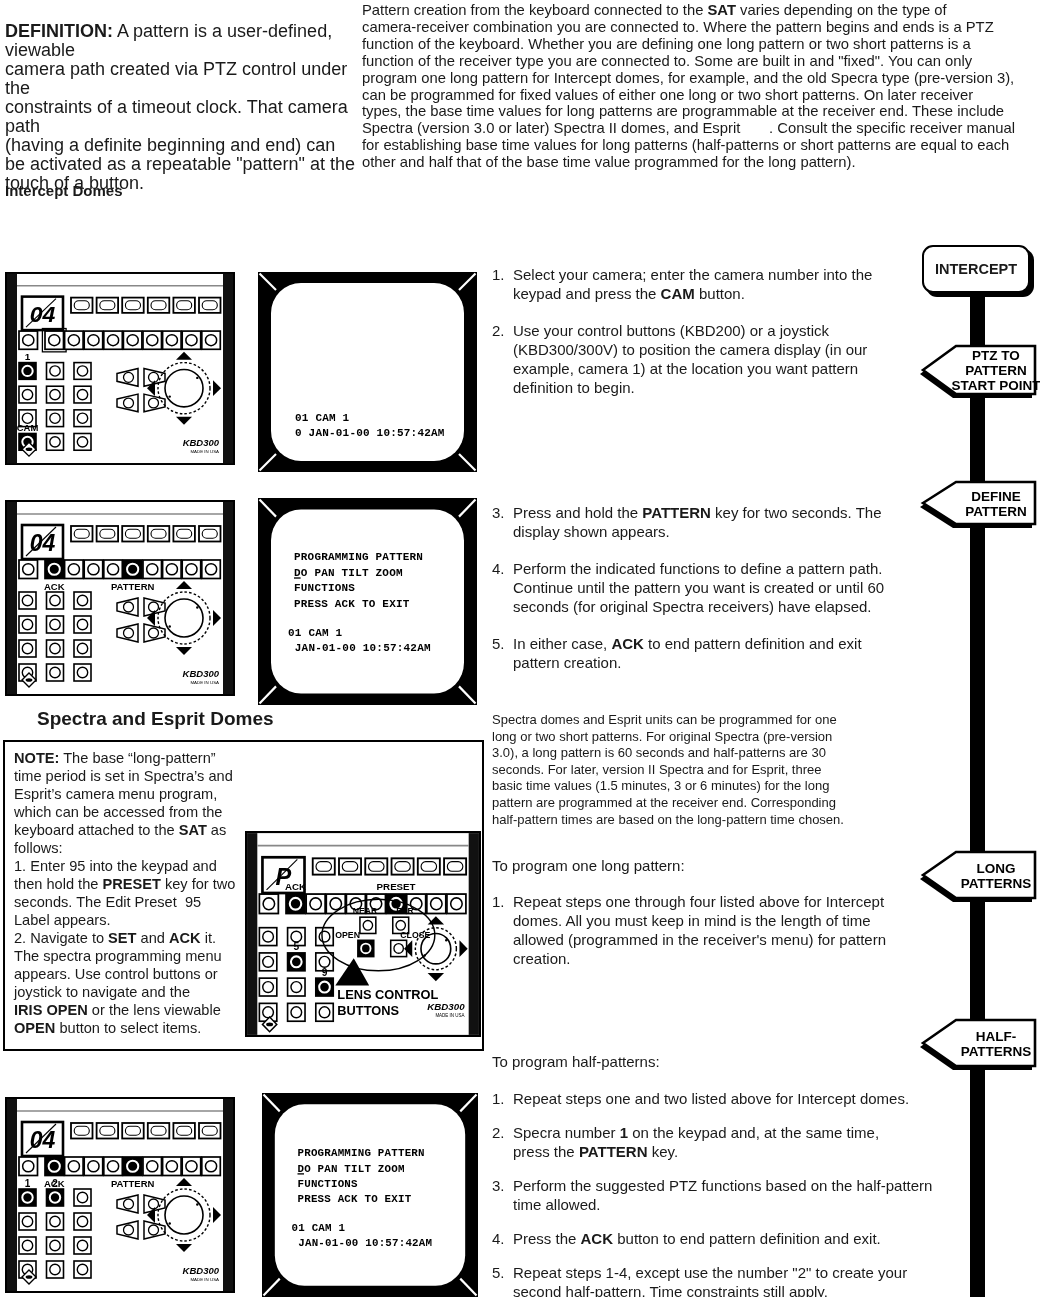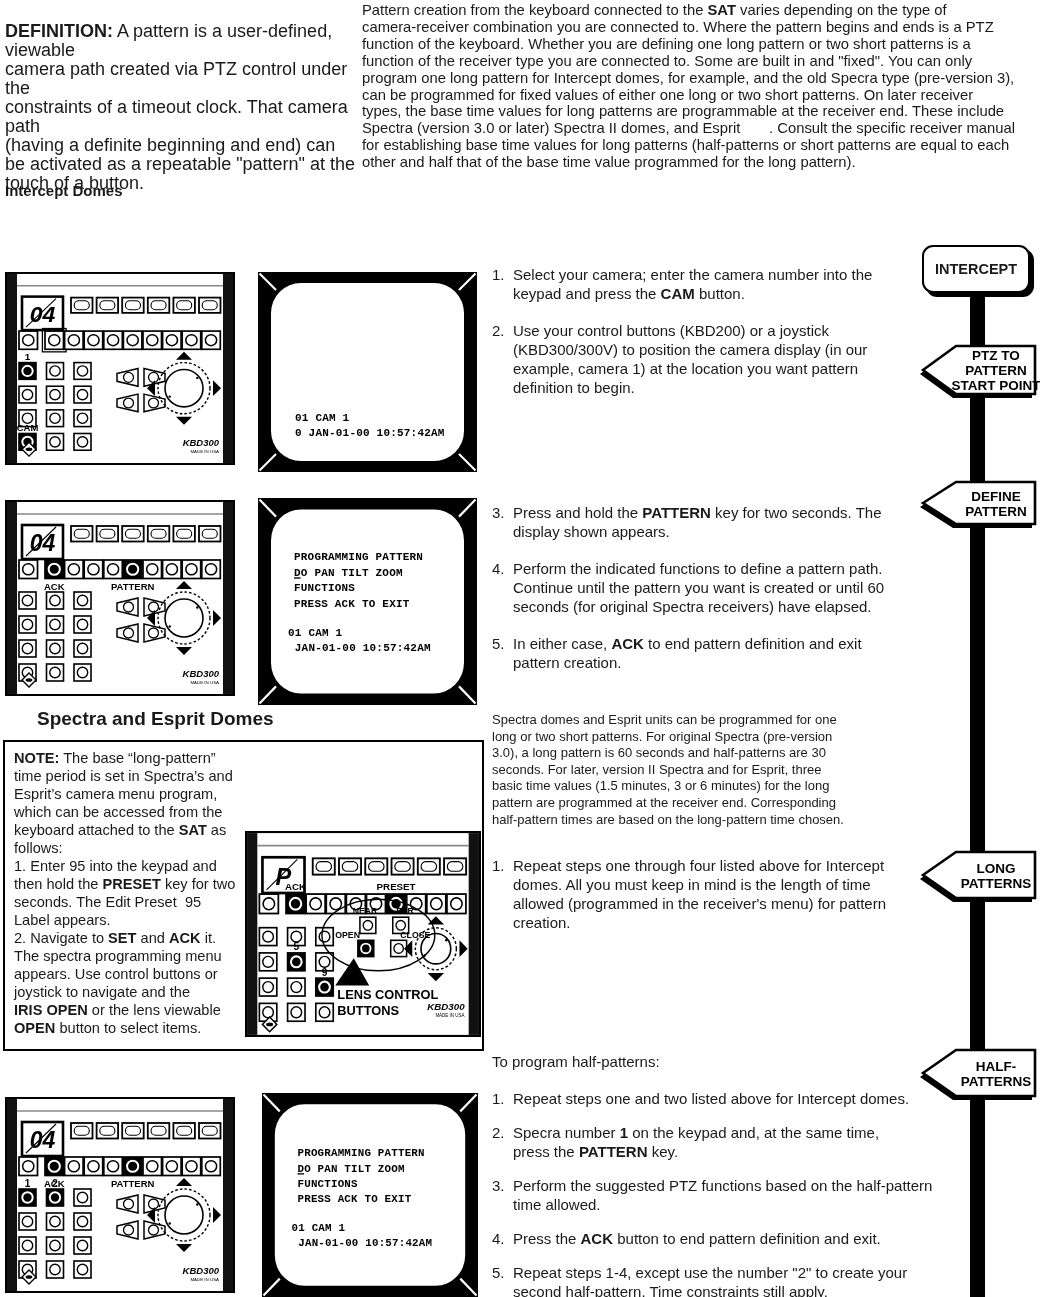--- a/index.html
+++ b/index.html
@@ -43,21 +43,21 @@
   .fc-box{position:absolute;background:#fff;border:2.8px solid #000;border-radius:11px;
           box-shadow:4px 4px 0 #000;display:flex;align-items:center;justify-content:center;
           text-align:left;font-weight:bold;font-size:14.5px;line-height:17px;white-space:pre-line;}
   .box0{left:922px;top:245px;width:104px;height:44px;}
   .box1{left:922px;top:716px;width:104px;height:50px;}
   .fc-arrow{position:absolute;}
   .arrow0{left:916px;top:340px;width:124px;height:60px;text-align:center;}
   .arrow1{left:916px;top:476px;width:124px;height:54px;}
   .arrow2{left:916px;top:600px;width:124px;height:54px;}
   .arrow3{left:916px;top:846px;width:124px;height:58px;}
-  .arrow4{left:916px;top:1044px;width:124px;height:58px;}
+  .arrow4{left:916px;top:1014px;width:124px;height:58px;}
 </style>
 </head>
 <body>
 
 <div id="page">
 
   <div class="abs def-para rich"><span class="b">DEFINITION:</span><span> A pattern is a user-defined, viewable
 camera path created via PTZ control under the
 constraints of a timeout clock. That camera path
 (having a definite beginning and end) can
@@ -646,20 +646,21 @@
       </svg></div>
 
   <div class="abs spectra-para rich"><span>Spectra domes and Esprit units can be programmed for one
 long or two short patterns. For original Spectra (pre-version
 3.0), a long pattern is 60 seconds and half-patterns are 30
 seconds. For later, version II Spectra and for Esprit, three
 basic time values (1.5 minutes, 3 or 6 minutes) for the long
 pattern are programmed at the receiver end. Corresponding
 half-pattern times are based on the long-pattern time chosen.</span></div>
   <div class="abs blockD proc">
+    <div class="proc-intro">To program one long pattern:</div>
     <div>
         <div class="step">
           <span class="step-num">1.</span>
           <div class="step-text rich"><span>Repeat steps one through four listed above for Intercept
 domes. All you must keep in mind is the length of time
 allowed (programmed in the receiver's menu) for pattern
 creation.</span></div>
         </div>
       </div>
   </div>

